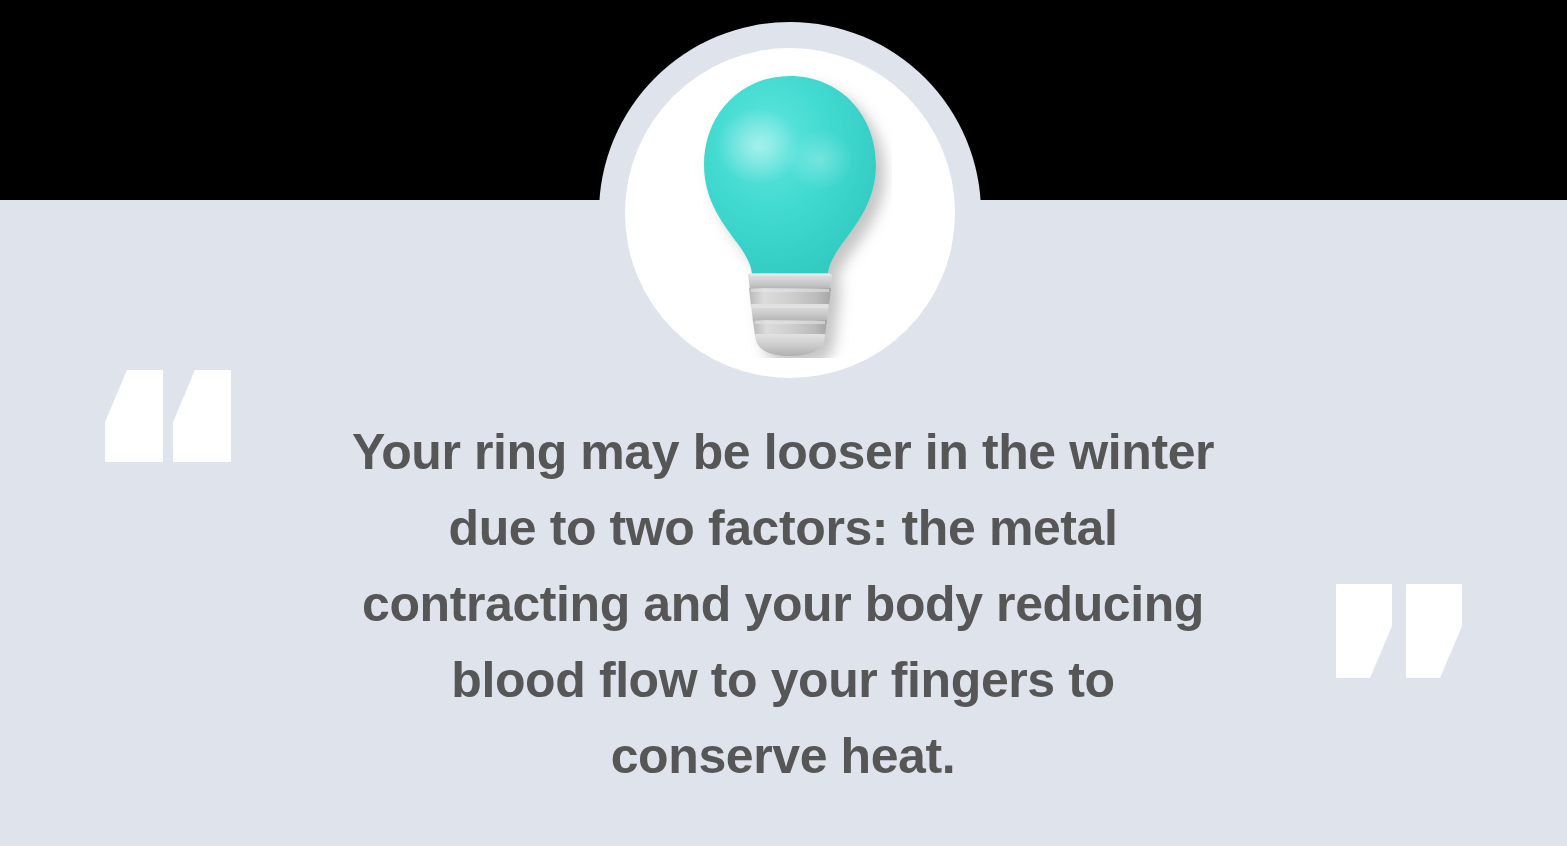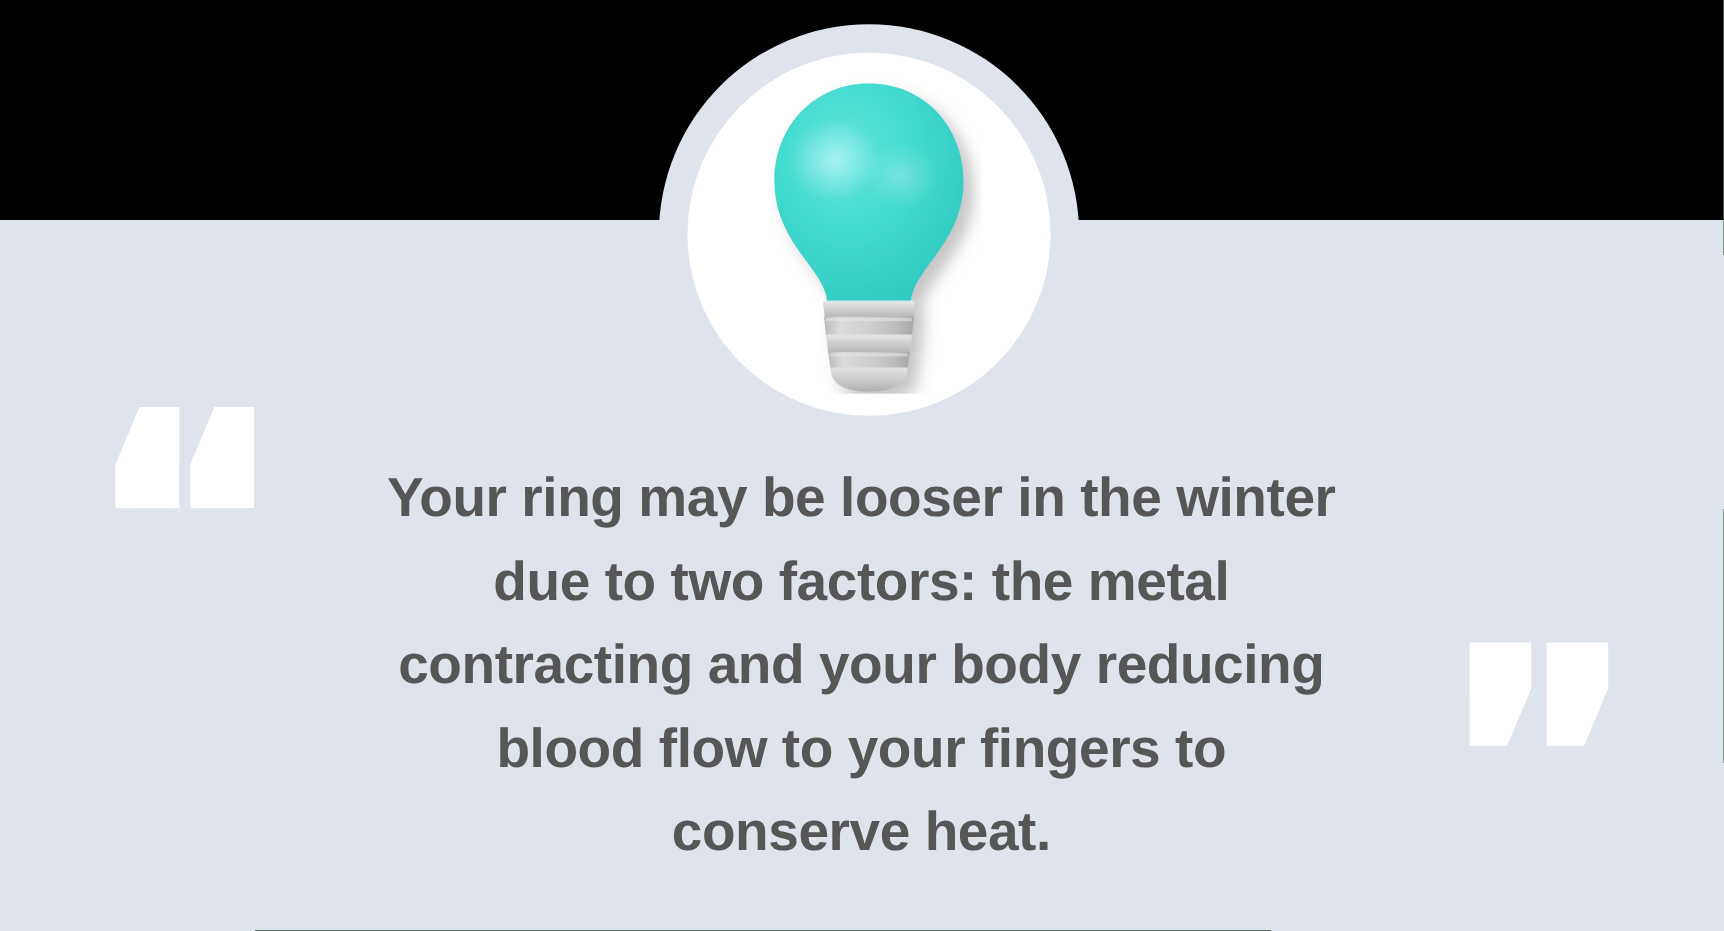--- a/index.html
+++ b/index.html
@@ -9,21 +9,21 @@
   }
   body {
     font-family: "Liberation Sans", sans-serif;
   }
 
   #stage {
     position: relative;
     width: 1567px;
     height: 846px;
     overflow: hidden;
-    background: #86efac;
+    background: #fde047;
   }
 
   
   .band-black {
     position: absolute;
     left: 0; top: 0;
     width: 1567px;
     height: 200px;
     background: #000000;
   }

